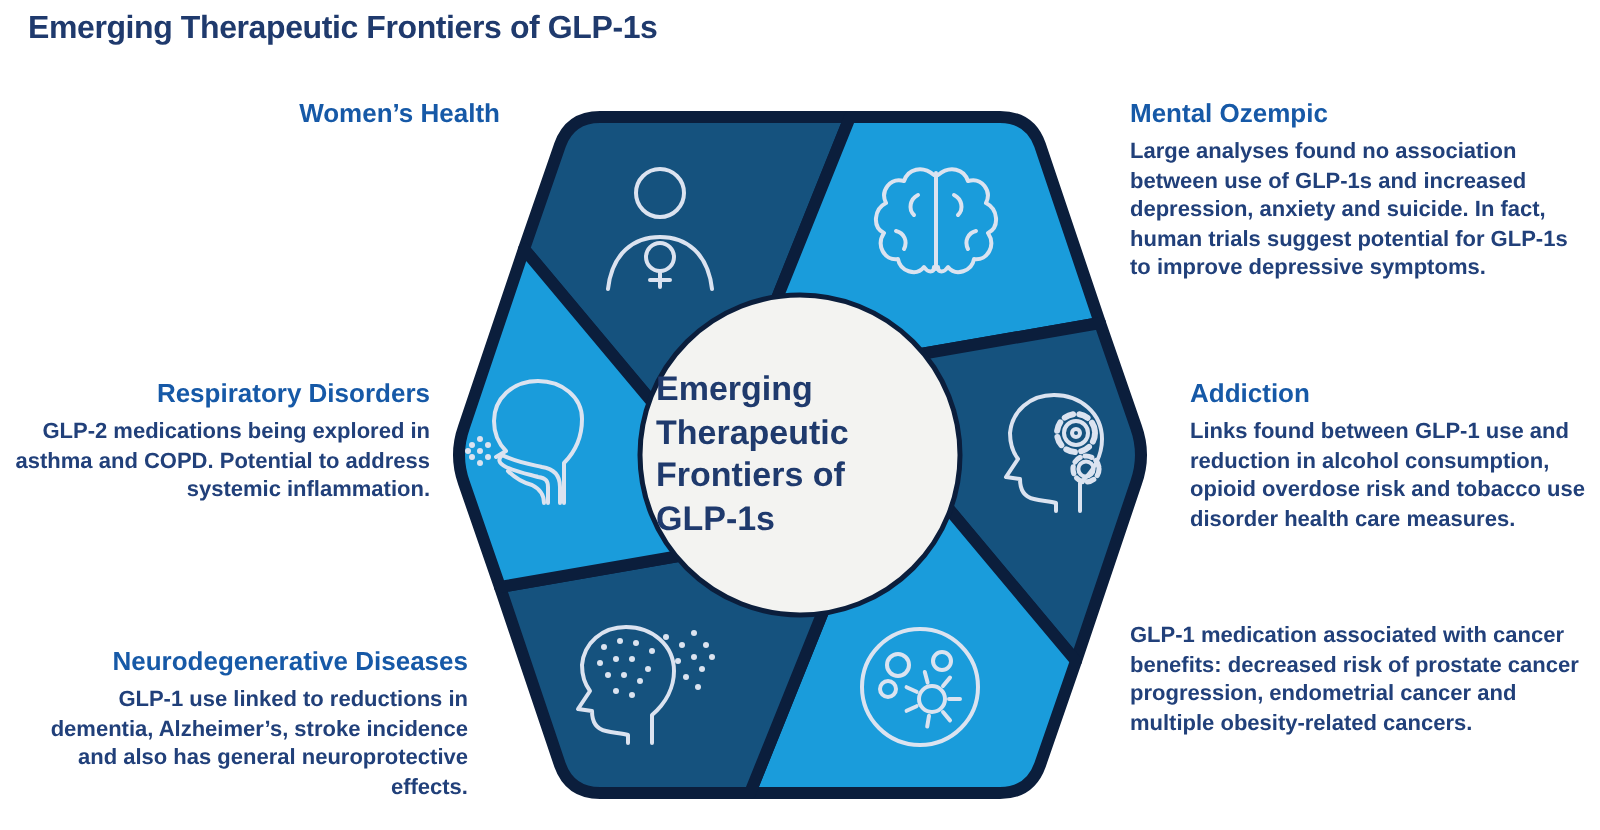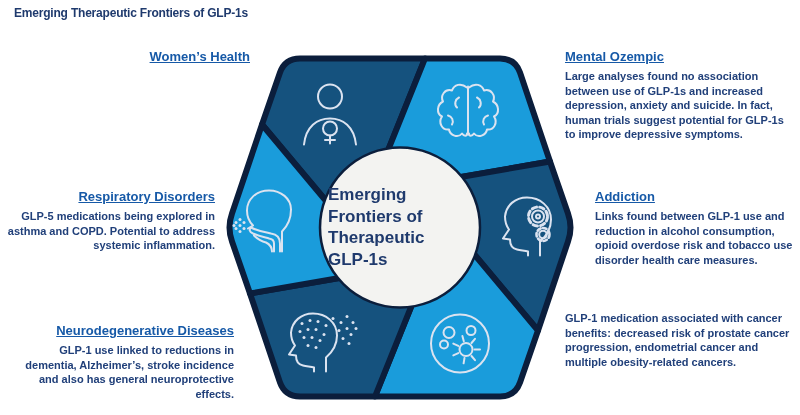--- a/index.html
+++ b/index.html
@@ -3,25 +3,25 @@
 <meta charset="utf-8">
 <style>
   html,body{margin:0;padding:0;}
   body{
     width:800px;height:415px;position:relative;overflow:hidden;
     background:#ffffff;
     font-family:"Liberation Sans", sans-serif;
   }
   .page-title{
     position:absolute;left:14px;top:6px;
-    font-size:12px;font-weight:bold;color:#1F3A6D;letter-spacing:-0.2px;
+    font-size:16px;font-weight:bold;color:#1F3A6D;letter-spacing:-0.2px;
   }
   .section{position:absolute;}
   .section .sec-title{
-    font-size:13px;font-weight:bold;color:#1659A7;line-height:16px;text-decoration:underline;
+    font-size:13px;font-weight:bold;color:#1659A7;line-height:16px;
   }
   .section .sec-body{
     margin-top:4px;font-size:11px;font-weight:bold;color:#21407A;line-height:14.5px;
   }
   .align-right{text-align:right;}
   .align-left{text-align:left;}
   #sec-womens{left:28px;top:49px;width:222px;}
   #sec-mental{left:565px;top:49px;width:232px;}
   #sec-respiratory{left:0px;top:189px;width:215px;}
   #sec-addiction{left:595px;top:189px;width:205px;}
@@ -48,21 +48,21 @@
   <div class="sec-title">Women’s Health</div>
 </div>
 
 <div class="section align-left" id="sec-mental">
   <div class="sec-title">Mental Ozempic</div>
   <div class="sec-body">Large analyses found no association between use of GLP-1s and increased depression, anxiety and suicide. In fact, human trials suggest potential for GLP-1s to improve depressive symptoms.</div>
 </div>
 
 <div class="section align-right" id="sec-respiratory">
   <div class="sec-title">Respiratory Disorders</div>
-  <div class="sec-body">GLP-5 medications being explored in asthma and COPD. Potential to address systemic inflammation.</div>
+  <div class="sec-body">GLP-2 medications being explored in asthma and COPD. Potential to address systemic inflammation.</div>
 </div>
 
 <div class="section align-left" id="sec-addiction">
   <div class="sec-title">Addiction</div>
   <div class="sec-body">Links found between GLP-1 use and reduction in alcohol consumption, opioid overdose risk and tobacco use disorder health care measures.</div>
 </div>
 
 <div class="section align-right" id="sec-neuro">
   <div class="sec-title">Neurodegenerative Diseases</div>
   <div class="sec-body">GLP-1 use linked to reductions in dementia, Alzheimer’s, stroke incidence and also has general neuroprotective effects.</div>
@@ -156,16 +156,16 @@
       <circle class="dot" cx="-32" cy="1" r="1.5"></circle>
     <circle class="dot" cx="-32" cy="7" r="1.5"></circle>
       <circle class="dot" cx="-34" cy="4" r="1.5"></circle>
   </g>
 
   <circle class="center-circle" cx="0" cy="0" r="80"></circle>
 </svg>
 
 <div class="center-text">
   <div>Emerging</div>
+  <div>Therapeutic</div>
   <div>Frontiers of</div>
-  <div>Therapeutic</div>
   <div>GLP-1s</div>
 </div>
 
 </body></html>

